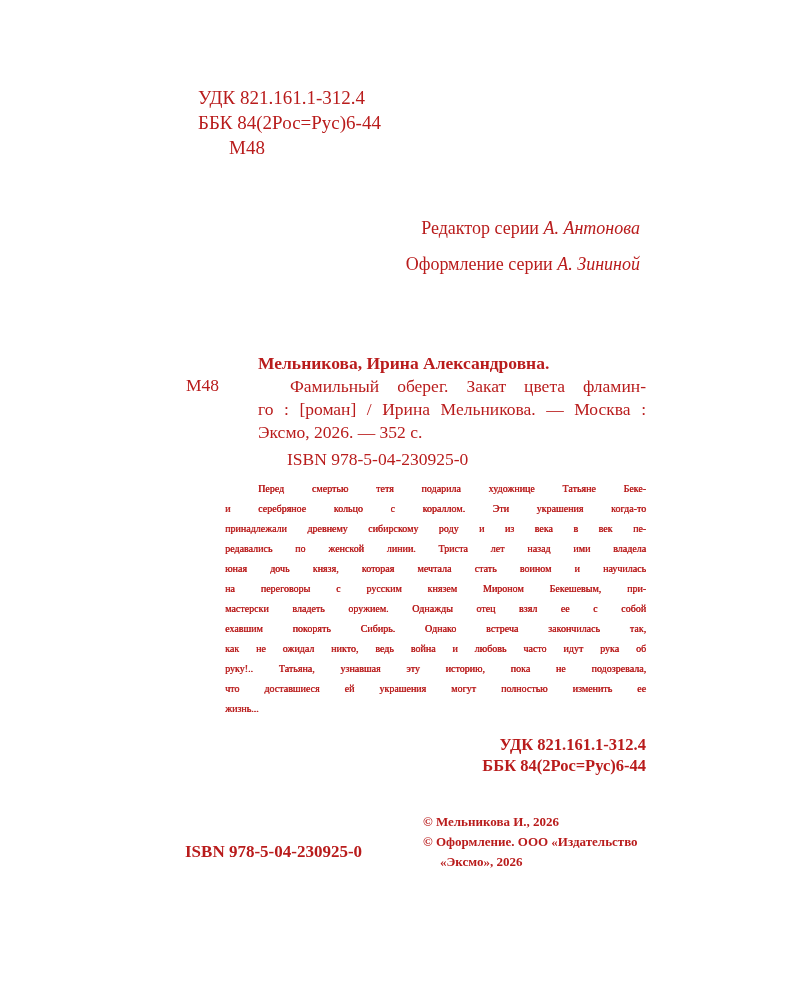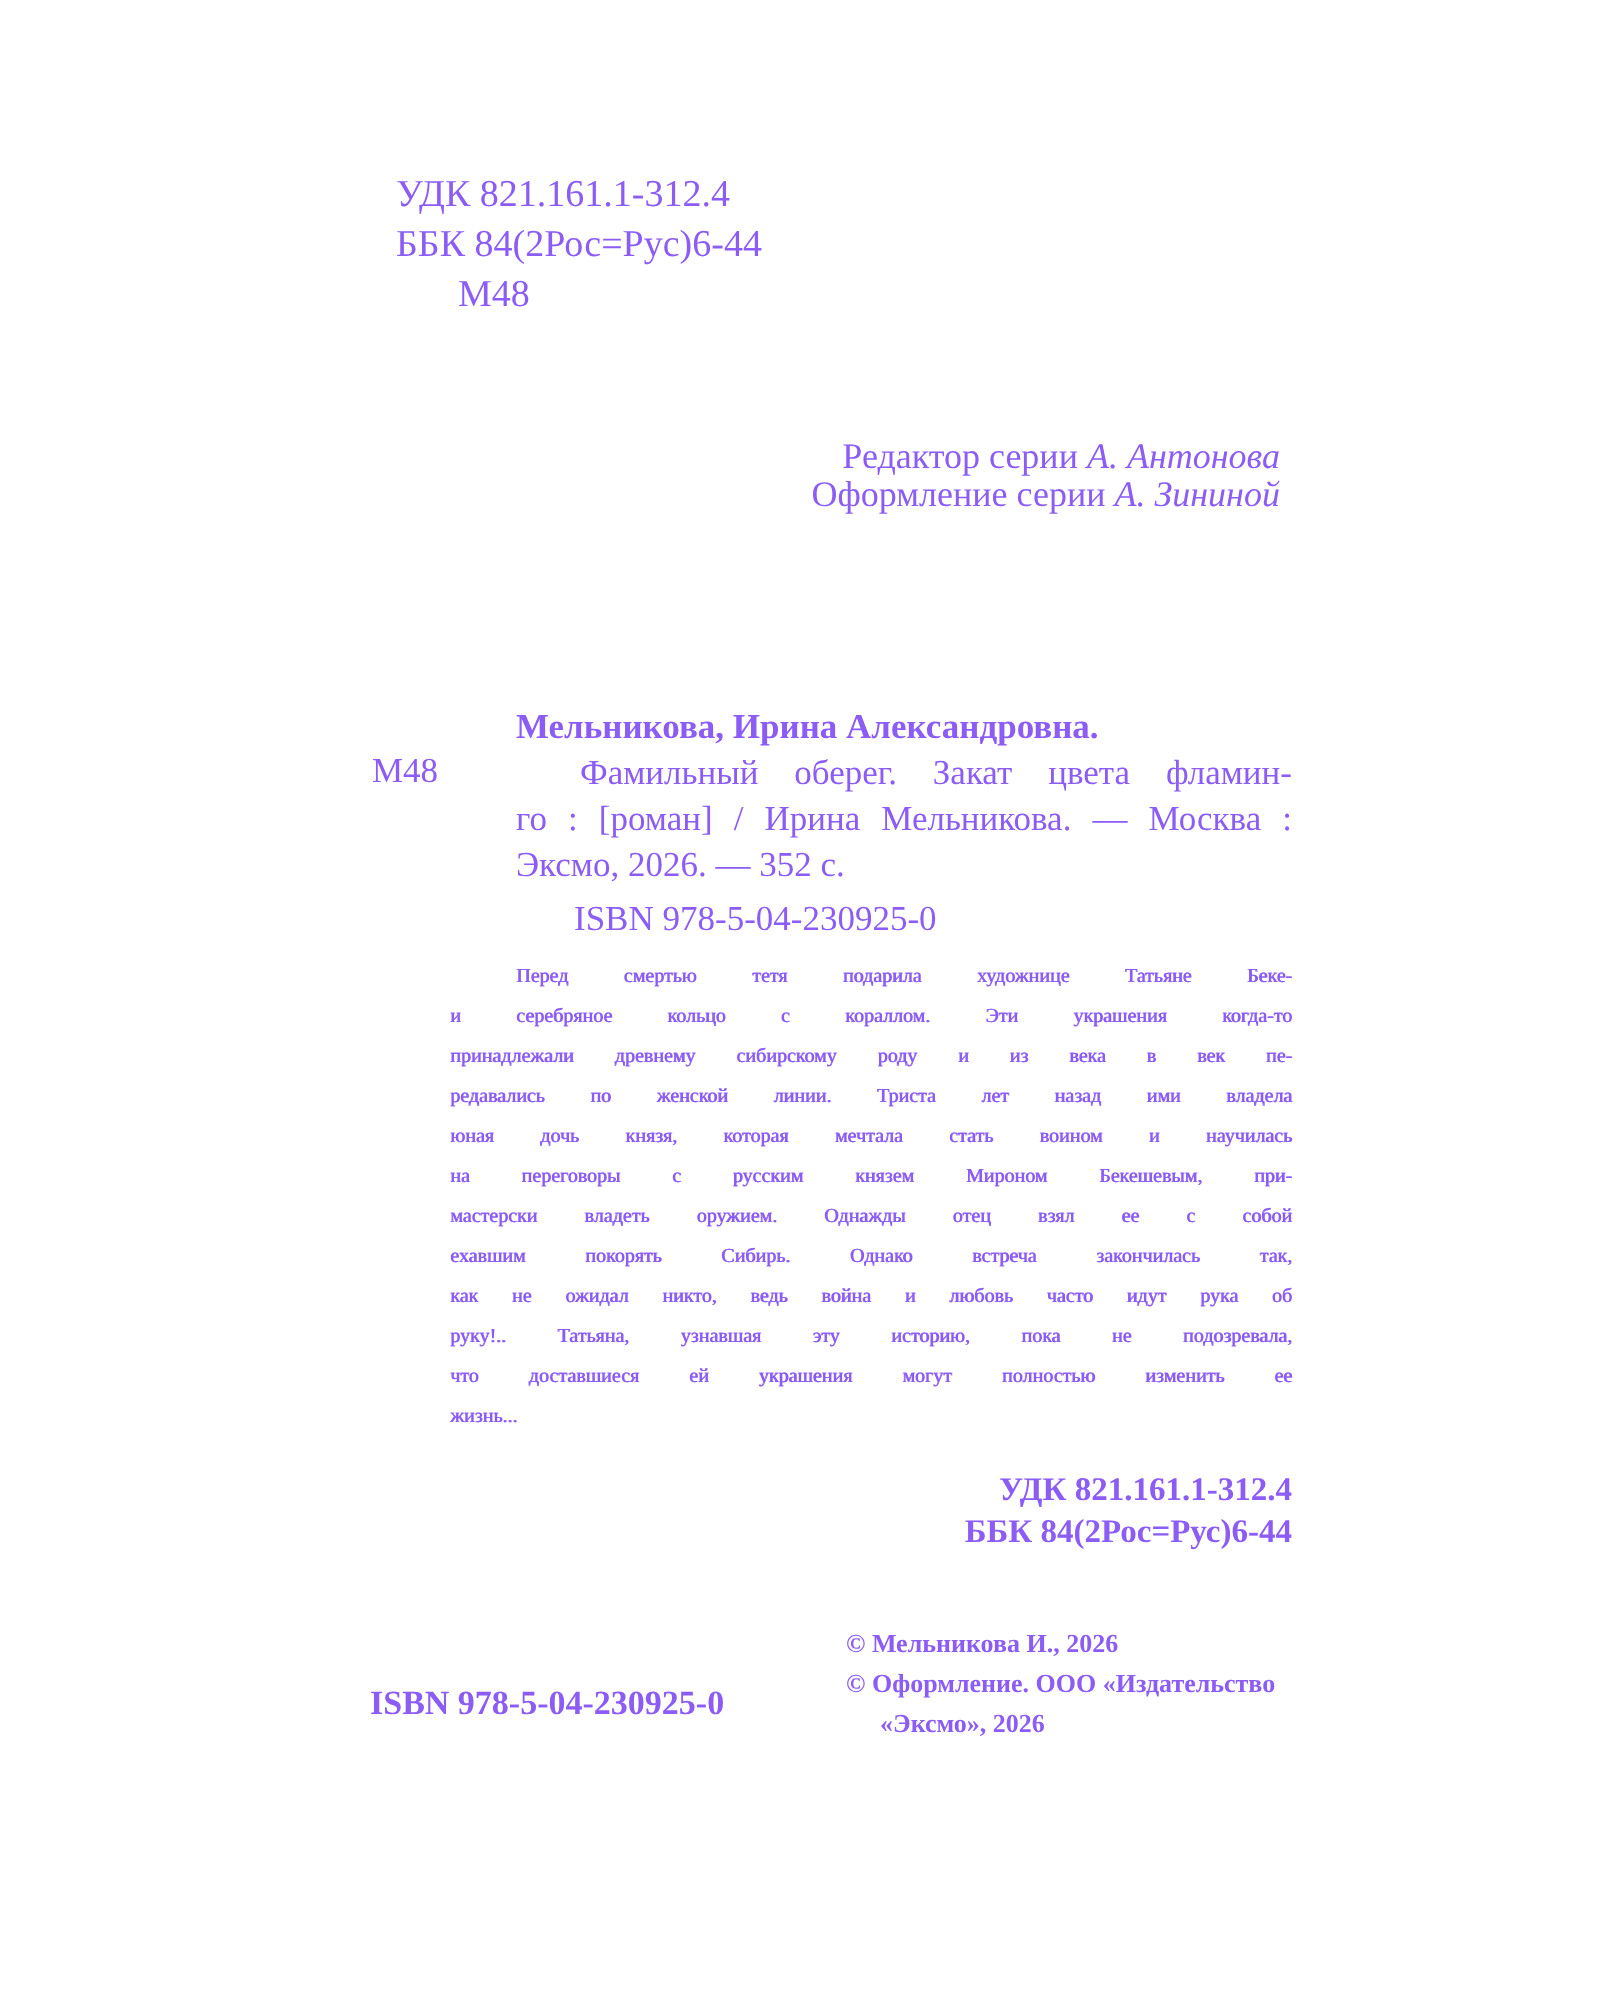--- a/index.html
+++ b/index.html
@@ -1,33 +1,33 @@
 <!DOCTYPE html>
 <html><head>
 <meta charset="utf-8">
 <style>
   html, body { margin: 0; padding: 0; background: #ffffff; }
   .page {
     position: relative;
     width: 800px;
     height: 1000px;
     background: #ffffff;
-    color: #8b5cf6;
+    color: #b91c1c;
     font-family: "Liberation Serif", "DejaVu Serif", serif;
     overflow: hidden;
   }
   .abs { position: absolute; }
 
   
   .top-codes { left: 198px; top: 85px; font-size: 19px; line-height: 25px; white-space: nowrap; }
   .top-codes .code-line { padding-left: 31px; }
 
   
   .series { left: 180px; top: 219px; width: 460px; text-align: right; font-size: 18px; line-height: 19px; }
-  .series .row + .row { }
+  .series .row + .row { margin-top: 17px; }
   .series .name { font-style: italic; }
 
   
   .side-code { left: 186px; top: 375px; font-size: 17.5px; white-space: nowrap; }
   .card { left: 258px; top: 352px; width: 388px; font-size: 17.5px; line-height: 23px; }
   .card .author { font-weight: bold; }
   .card .first { padding-left: 32px; }
   .jl { text-align: justify; text-align-last: justify; }
 
   .isbn-mid { left: 287px; top: 449px; font-size: 17.5px; white-space: nowrap; }

